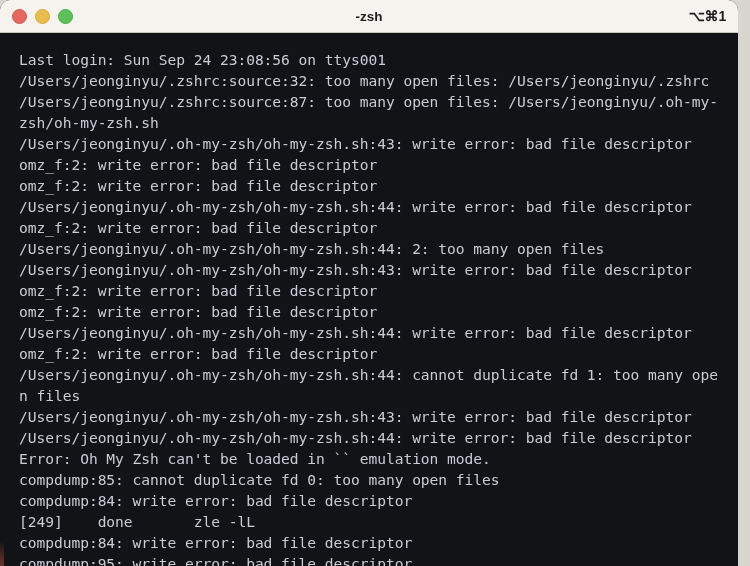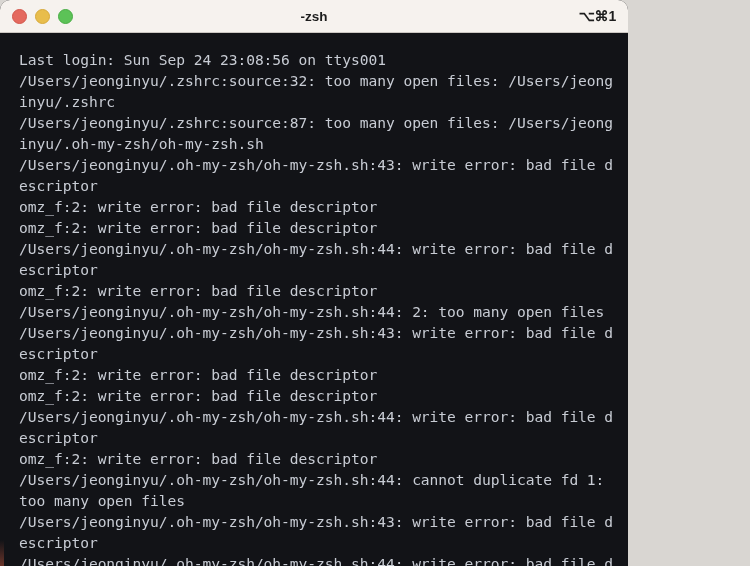--- a/index.html
+++ b/index.html
@@ -9,21 +9,21 @@
   }
   body {
     width: 750px;
     height: 566px;
     overflow: hidden;
     font-family: "DejaVu Sans Mono", monospace;
   }
 
   .window {
     position: relative;
-    width: 628px;
+    width: 738px;
     height: 566px;
     border-radius: 10px 10px 0 0;
     overflow: hidden;
     background: #121317;
     box-sizing: border-box;
   }
 
   
   .titlebar {
     position: relative;

